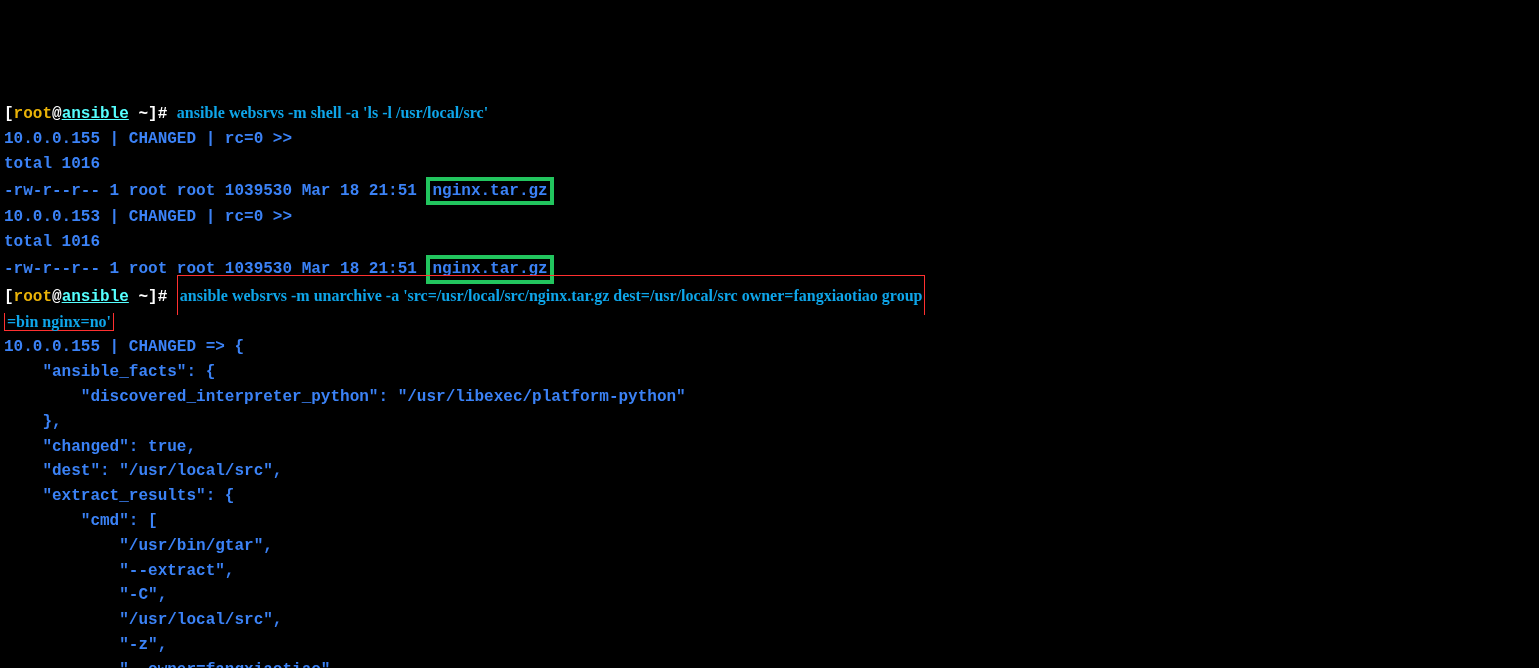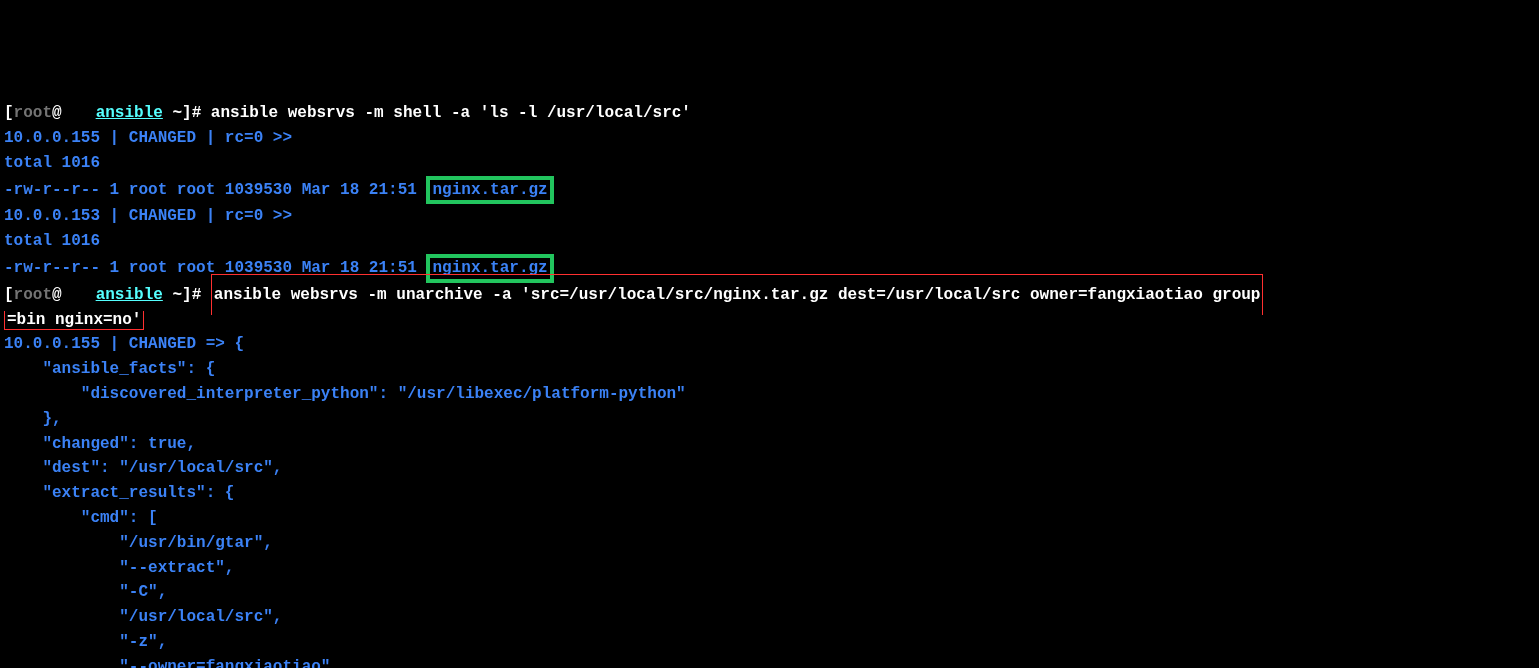--- a/index.html
+++ b/index.html
@@ -15,41 +15,41 @@
       color: #ffffff;
       padding: 2px 4px;
       white-space: pre;
       overflow-x: auto;
       font-weight: bold;
     }
     .prompt-bracket {
       color: #ffffff;
     }
     .prompt-root {
-      color: #737373;
+      color: #eab308;
     }
     .prompt-at {
       color: #ffffff;
     }
     .prompt-host {
       color: #55ffff;
       text-decoration: underline;
-      margin-left: 34px;
     }
     .prompt-tilde {
       color: #ffffff;
     }
     .prompt-hash {
       color: #ffffff;
     }
     .yellow {
       color: #3b82f6;
     }
     .cmd {
-      color: #ffffff;
+      color: #0ea5e9;
+      font-family: Liberation Serif, serif;
     }
     .red-box {
       border: 4px solid #22c55e;
       padding: 0px 2px;
       display: inline-block;
       line-height: 1.3;
       vertical-align: baseline;
     }
     .border-top-right {
       border-top: 1px solid #ff3030;

